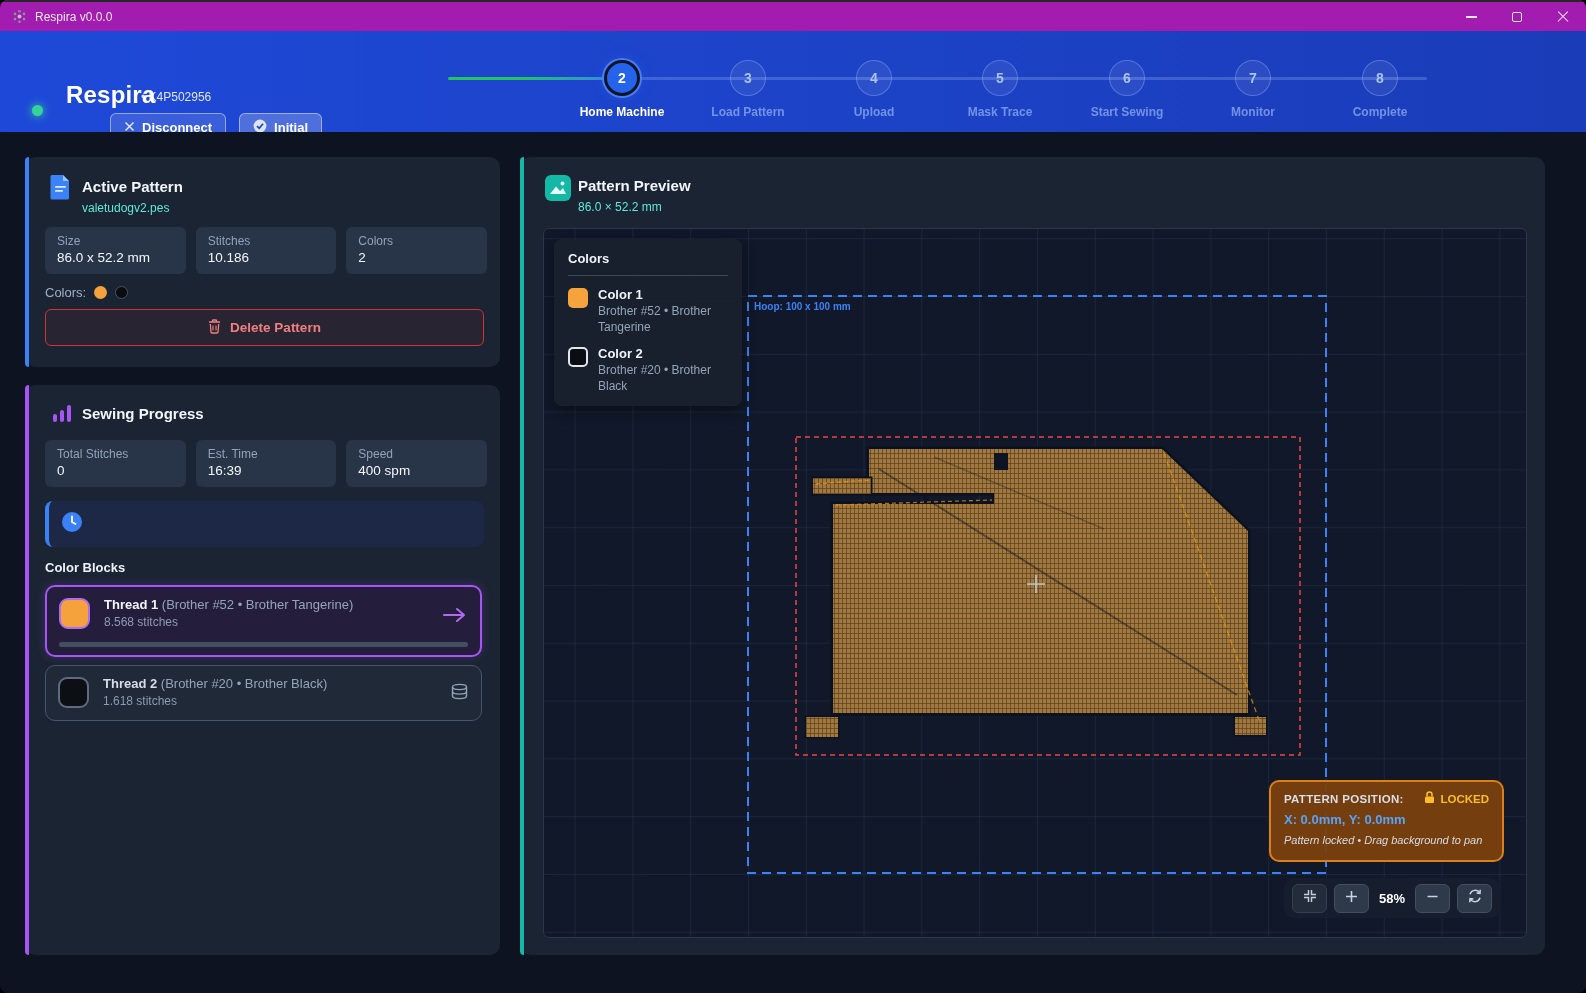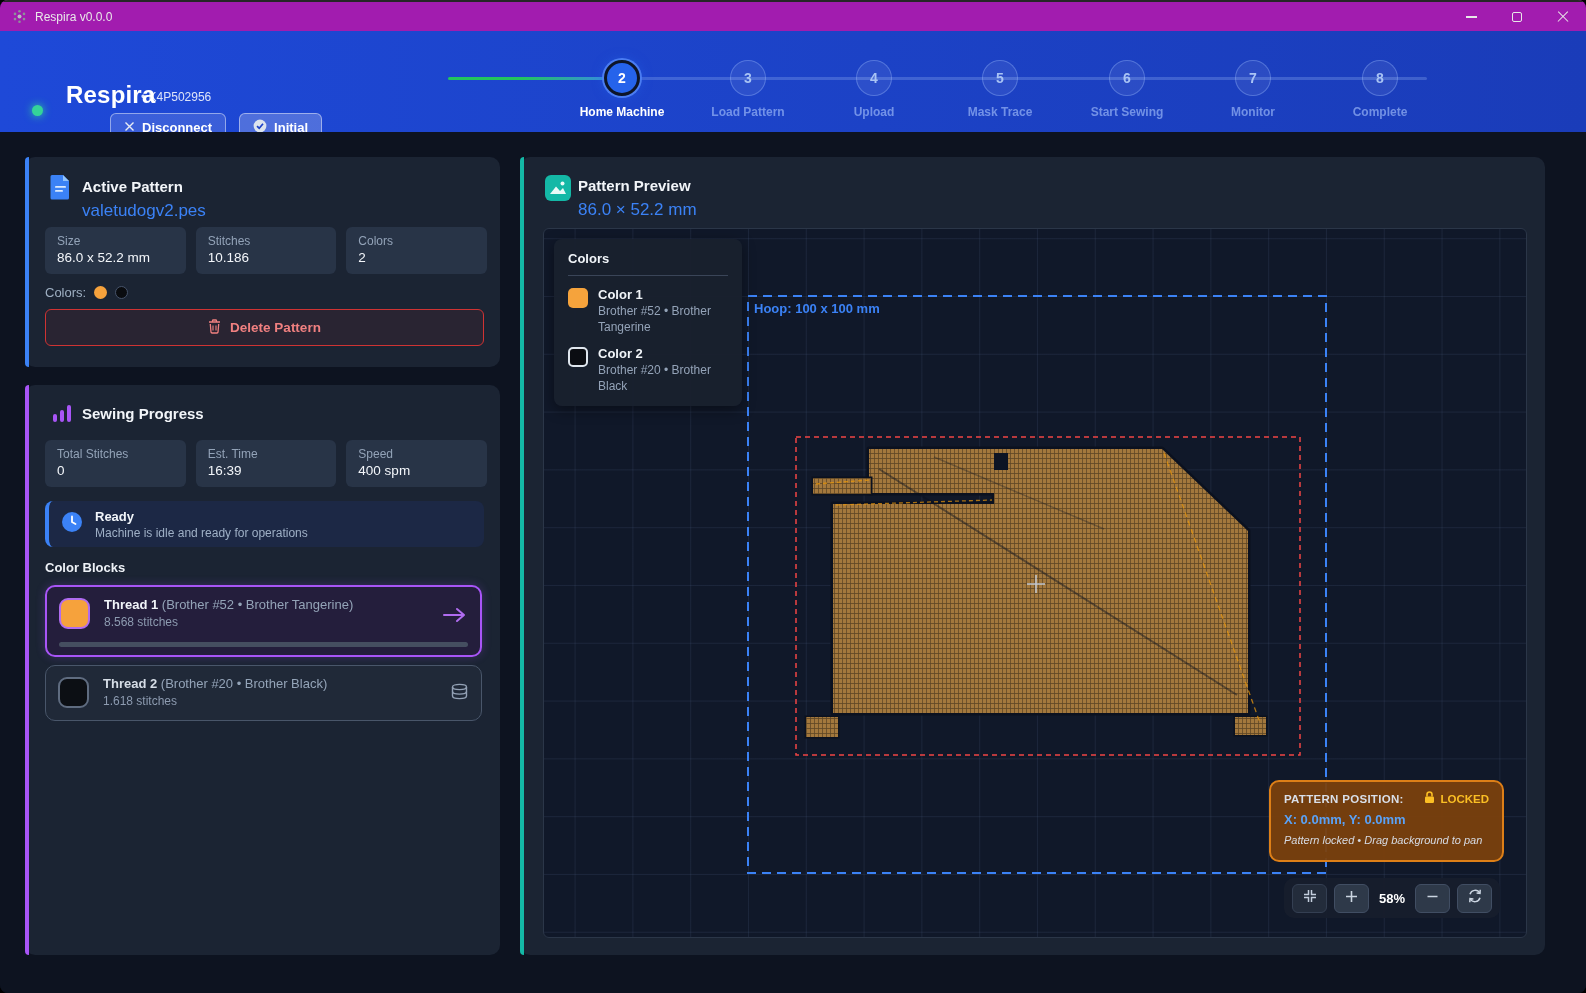--- a/index.html
+++ b/index.html
@@ -39,21 +39,21 @@
   .s-active .circ{background:#2563eb;border:3px solid #0d1528;box-shadow:0 0 0 2px rgba(80,130,245,.9),0 0 12px rgba(37,99,235,.55);color:#fff;}
   .s-active .lbl{color:#fff;}
   .s-future .circ{background:rgba(255,255,255,.07);border:1.5px solid rgba(150,182,250,.38);color:#a9c4f4;}
   .s-future .lbl{color:rgba(168,196,252,.62);}
 
   
   .main{position:absolute;top:132px;left:0;right:0;bottom:0;background:#0d1320;}
   .card{position:absolute;background:#1b2433;border-radius:10px;}
   .card-accent{position:absolute;left:0;top:0;bottom:0;width:4px;border-radius:10px 0 0 10px;}
   .card-head-title{position:absolute;color:#f2f5f9;font-size:15px;font-weight:bold;}
-  .card-head-sub{position:absolute;color:#3b82f6;font-size:17px;}
+  .card-head-sub{position:absolute;color:#5eead4;font-size:12px;}
 
   .card-active{left:25px;top:25px;width:475px;height:210px;}
   .card-progress{left:25px;top:253px;width:475px;height:570px;}
   .card-preview{left:520px;top:25px;width:1025px;height:798px;}
 
   .stat-row{position:absolute;left:20px;right:13px;display:flex;gap:10px;}
   .stat-box{flex:1;height:47px;background:#283447;border-radius:6px;padding:7px 12px;}
   .stat-box .sl{color:#93a3b8;font-size:12px;}
   .stat-box .sv{color:#f3f6fa;font-size:13.5px;font-weight:normal;margin-top:2px;}
 
@@ -80,21 +80,21 @@
   .t-line2{font-size:12px;color:#8d9bb0;margin-top:3px;}
   .t-arrow{position:absolute;right:12px;top:20px;}
   .t-stack{position:absolute;right:12px;top:17px;}
   .t-progress{position:absolute;left:12px;right:12px;bottom:8px;height:5px;border-radius:3px;background:#454e60;}
 
   
   .canvas{position:absolute;left:23px;top:71px;width:984px;height:710px;background-color:#101829;border:1px solid #2b3648;border-radius:6px;overflow:hidden;
     background-image:linear-gradient(rgba(90,110,150,.16) 1px,transparent 1px),linear-gradient(90deg,rgba(90,110,150,.16) 1px,transparent 1px);
     background-size:57.8px 57.8px;background-position:30.6px 9.2px;}
   .scene{position:absolute;left:0;top:0;}
-  .hoop-label{position:absolute;left:210px;top:72px;color:#3b82f6;font-size:13px;font-weight:bold;}
+  .hoop-label{position:absolute;left:210px;top:72px;color:#3b82f6;font-size:10px;font-weight:bold;}
 
   .legend{position:absolute;left:10px;top:10px;width:188px;background:rgba(25,32,46,.96);border-radius:8px;padding:12px 14px;box-shadow:0 4px 14px rgba(0,0,0,.4);}
   .legend .lg-title{color:#f1f5f9;font-size:13px;font-weight:bold;padding-bottom:9px;border-bottom:1px solid #3a4558;}
   .lg-entry{display:flex;gap:10px;margin-top:11px;}
   .lg-swatch{width:20px;height:20px;border-radius:5px;flex:none;margin-top:1px;}
   .lg-swatch.dark{border:2px solid #dfe6ee;}
   .lg-name{color:#f1f5f9;font-size:13px;font-weight:bold;}
   .lg-detail{color:#94a3b8;font-size:12px;line-height:1.3;margin-top:2px;}
 
   .pos-box{position:absolute;left:725px;top:551px;width:235px;height:82px;background:rgba(122,64,13,.95);border:2px solid #dd7f17;border-radius:10px;padding:9px 13px;}
@@ -265,24 +265,20 @@
           <div class="sl">Speed</div>
           <div class="sv">400 spm</div>
         </div>
       </div>
 
       <div class="ready-box">
         <span><svg width="22" height="22" viewBox="0 0 22 22">
               <circle cx="11" cy="11" r="10" fill="#3b82f6"></circle>
               <path d="M11 5.5 V11 L14.5 13" stroke="#fff" stroke-width="1.8" fill="none" stroke-linecap="round"></path>
             </svg></span>
-        <div>
-          <div class="ready-t">Ready</div>
-          <div class="ready-d">Machine is idle and ready for operations</div>
-        </div>
       </div>
 
       <div class="cb-label">Color Blocks</div>
 
       <div class="thread thread-1">
         <span class="swatch" style="background-color: rgb(246, 162, 60);"></span>
         <div class="t-text">
           <div class="t-line1"><span class="t-name">Thread 1</span> <span>(Brother #52 • Brother Tangerine)</span></div>
           <div class="t-line2">8.568 stitches</div>
         </div>

